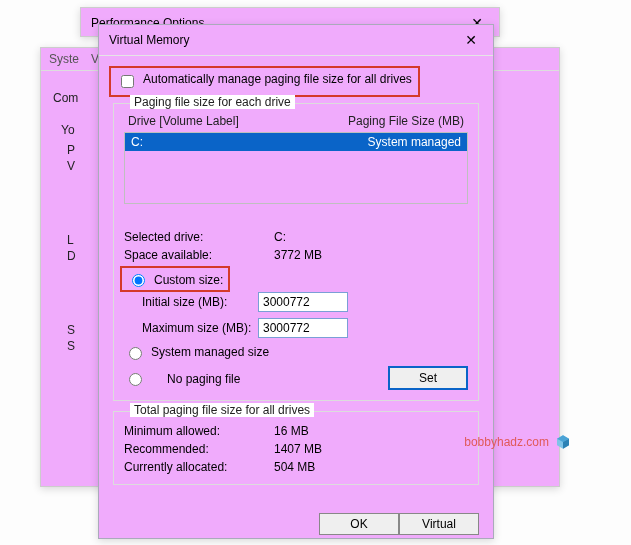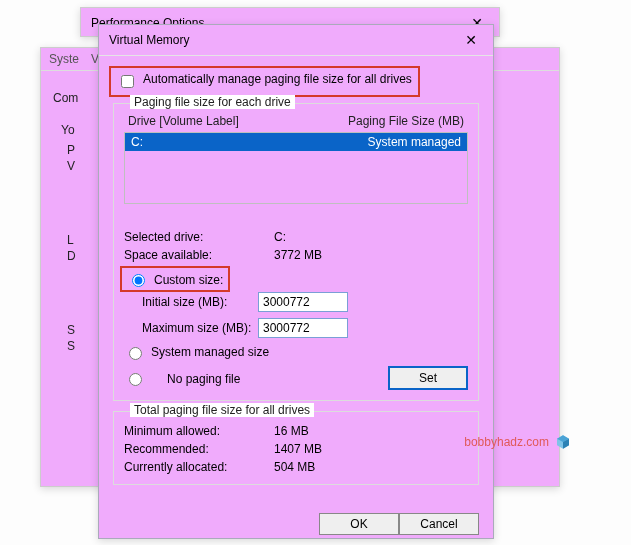--- a/index.html
+++ b/index.html
@@ -143,21 +143,21 @@
       </div>
       <div class="info-row">
         <span class="lbl">Currently allocated:</span>
         <span>504 MB</span>
       </div>
     </div>
   </div>
 
   <div class="buttons">
     <span class="btn">OK</span>
-    <span class="btn">Cancel</span>
+    <span class="btn">Virtual</span>
   </div>
 </div>
 
 <div class="watermark">
   <span>bobbyhadz.com</span>
   <span class="cube">
     <svg viewBox="0 0 24 24" width="16" height="16">
         <path fill="#7ec3e8" d="M12 2l9 5v10l-9 5-9-5V7z"></path>
         <path fill="#4aa3d6" d="M12 2l9 5-9 5-9-5z"></path>
         <path fill="#2d82b5" d="M12 12l9-5v10l-9 5z"></path>

